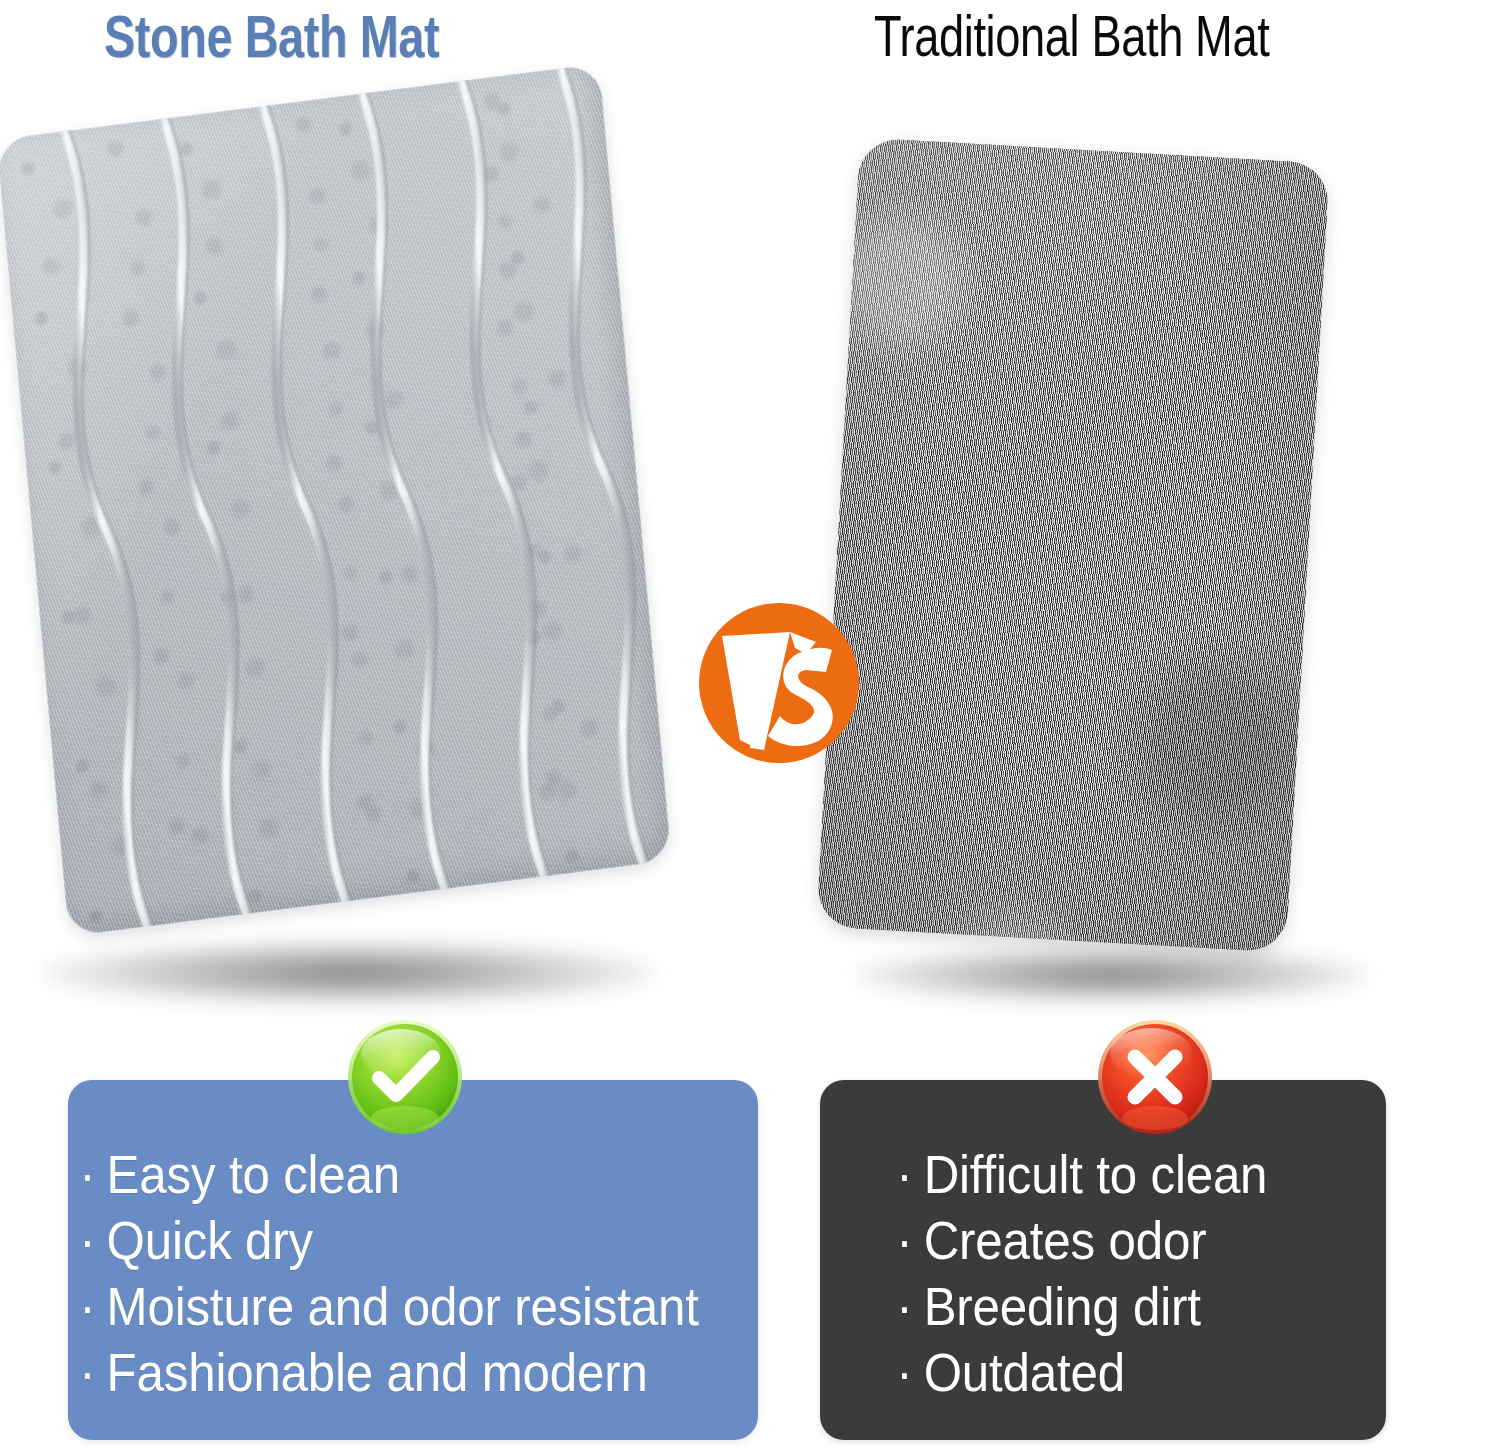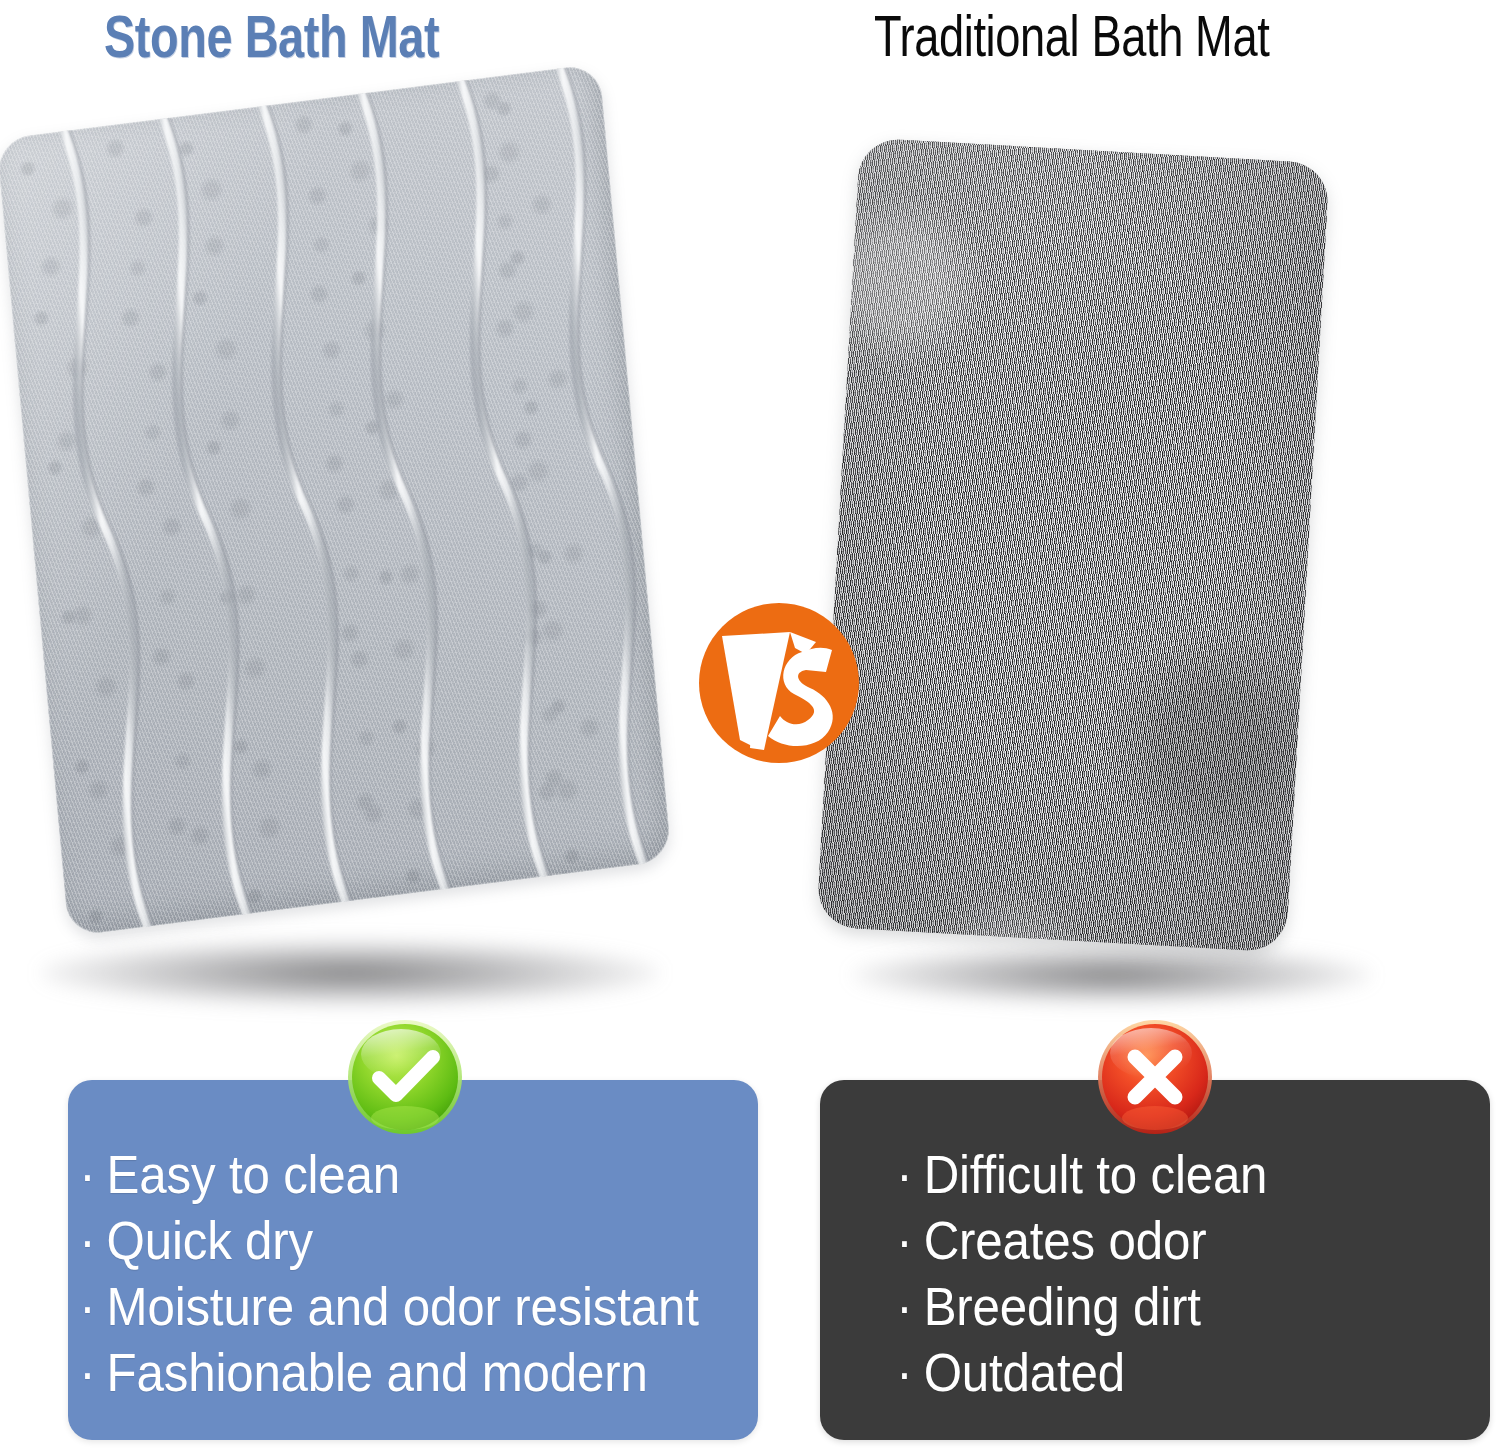--- a/index.html
+++ b/index.html
@@ -129,21 +129,21 @@
   .panel {
     position:absolute; top:1080px; height:360px;
     border-radius:24px;
   }
   #panel-pros {
     left:68px; width:690px;
     background:#6a8cc4;
     box-shadow:0 2px 6px rgba(0,0,0,.10);
   }
   #panel-cons {
-    left:820px; width:670px;
+    left:820px; width:566px;
     background:#3b3b3b;
     box-shadow:0 2px 6px rgba(0,0,0,.14);
   }
   .bullet-list {
     position:absolute; left:0; top:62px; width:100%;
     list-style:none;
   }
   .bullet-list li {
     color:#ffffff;
     font-size:53px;

